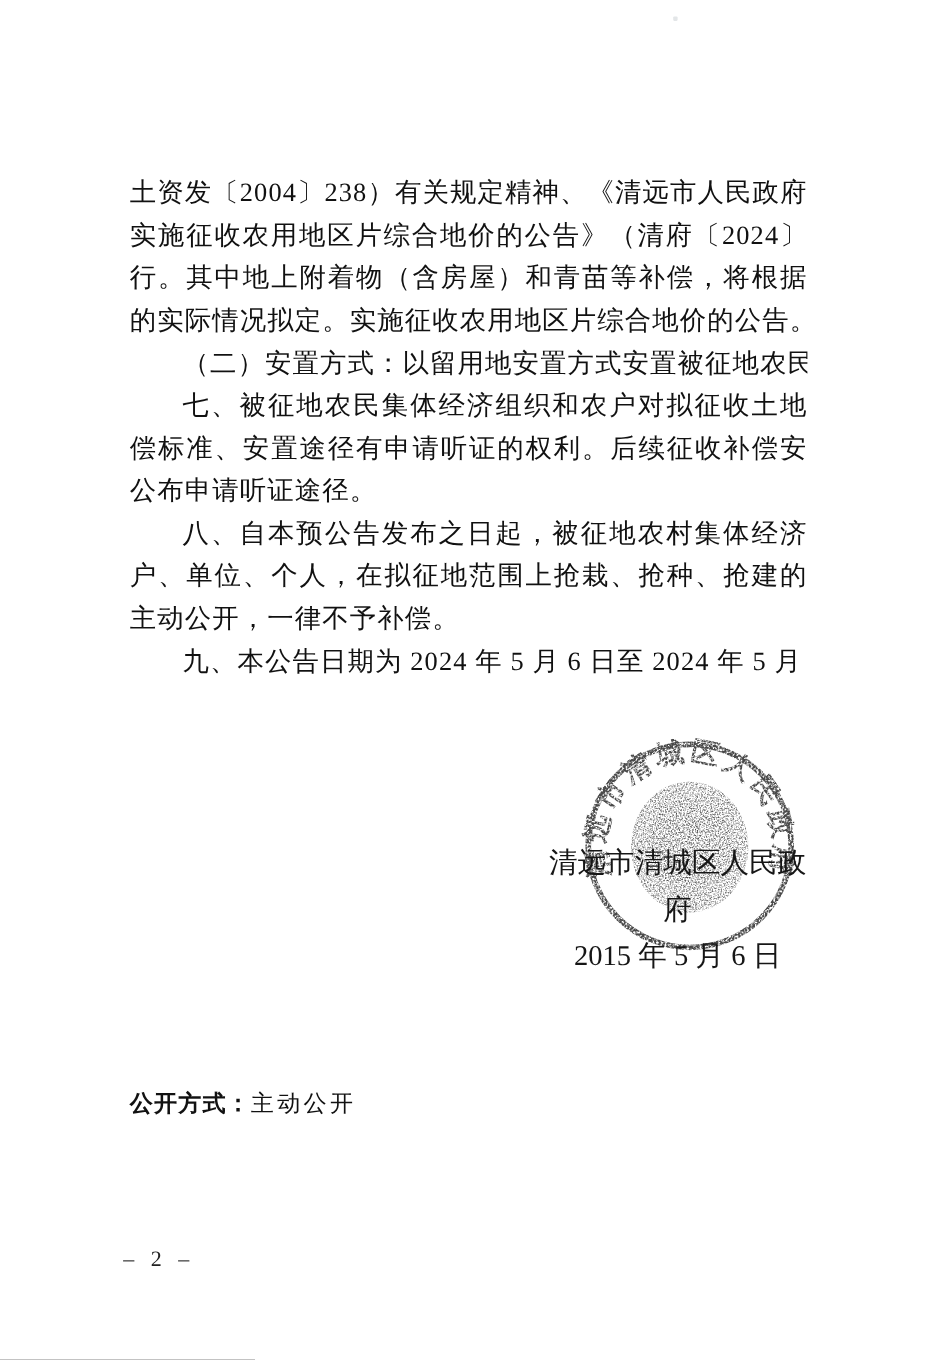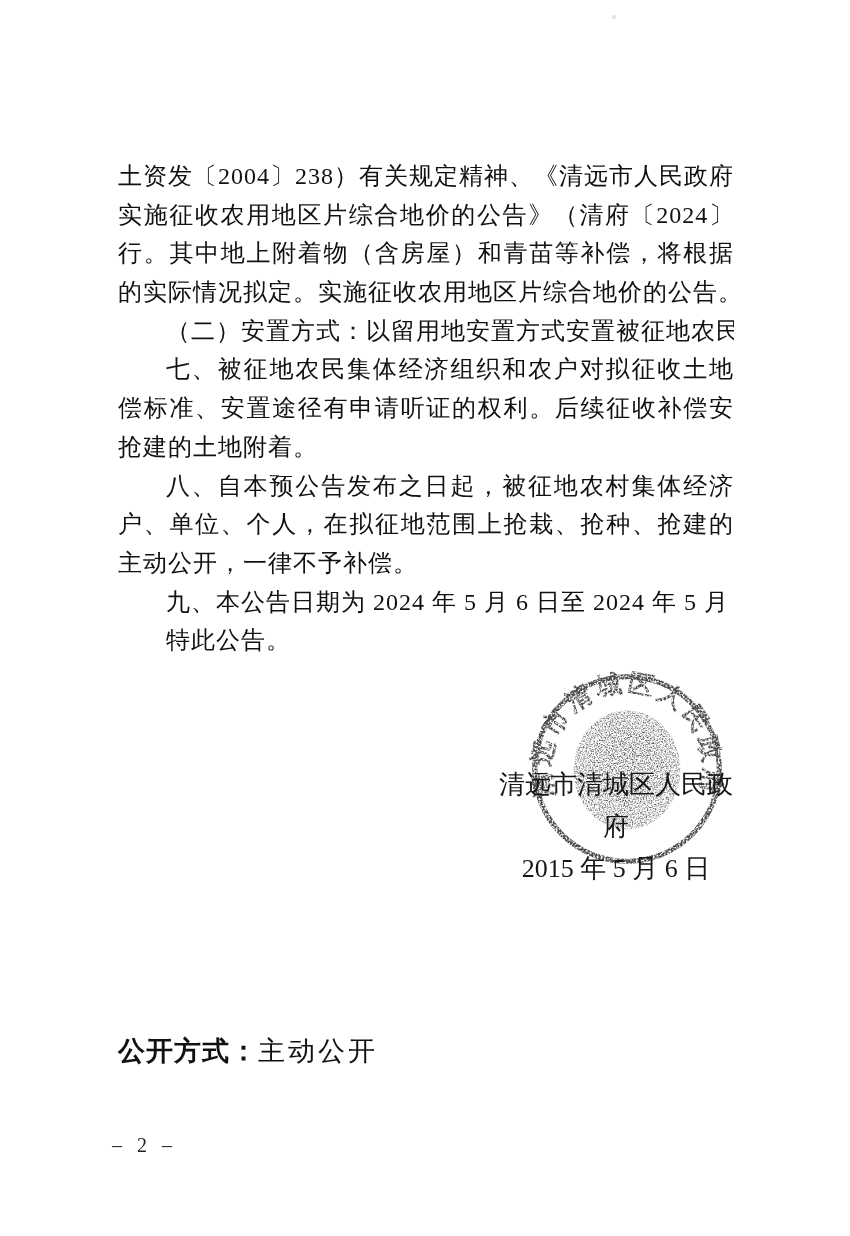--- a/index.html
+++ b/index.html
@@ -42,22 +42,22 @@
     position:absolute;
     left:494px;top:764px;width:244px;
     text-align:center;
     font-size:26px;
     line-height:42px;
     color:#161616;
   }
   
   .disclosure{
     position:absolute;
-    left:118px;top:1036px;
-    font-size:27px;
+    left:118px;top:988px;
+    font-size:21px;
     line-height:30px;
   }
   .disclosure .label{
     font-family:"Liberation Sans","DejaVu Sans",sans-serif;
     font-weight:bold;
     letter-spacing:1px;
   }
   .disclosure .value{
     letter-spacing:3px;
   }
@@ -85,26 +85,25 @@
   <div class="scan-speck"></div>
 
   <div class="body-text">
     <div class="line full">土资发〔2004〕238）有关规定精神、《清远市人民政府关于公布</div>
     <div class="line full">实施征收农用地区片综合地价的公告》（清府〔2024〕13 号）执</div>
     <div class="line full">行。其中地上附着物（含房屋）和青苗等补偿，将根据调查确认</div>
     <div class="line">的实际情况拟定。实施征收农用地区片综合地价的公告。</div>
     <div class="line indent">（二）安置方式：以留用地安置方式安置被征地农民。</div>
     <div class="line full indent">七、被征地农民集体经济组织和农户对拟征收土地的具体补</div>
     <div class="line full">偿标准、安置途径有申请听证的权利。后续征收补偿安置方案将</div>
-    <div class="line">抢建的土地附着。</div>
+    <div class="line">公布申请听证途径。</div>
     <div class="line full indent">八、自本预公告发布之日起，被征地农村集体经济组织、农</div>
     <div class="line full">户、单位、个人，在拟征地范围上抢栽、抢种、抢建的土地附着</div>
     <div class="line">主动公开，一律不予补偿。</div>
     <div class="line indent">九、本公告日期为 2024 年 5 月 6 日至 2024 年 5 月 20 日。</div>
-    <div class="line indent">特此公告。</div>
   </div>
 
   <svg class="seal" viewBox="0 0 240 240" aria-hidden="true">
     <defs>
       <filter id="grain" x="-20%" y="-20%" width="140%" height="140%">
         <feTurbulence type="fractalNoise" baseFrequency="0.55" numOctaves="3" seed="7" result="n"></feTurbulence>
         <feColorMatrix in="n" type="matrix" values="0 0 0 0 0  0 0 0 0 0  0 0 0 0 0  0 0 0 3 -0.8" result="na"></feColorMatrix>
         <feComposite in="SourceGraphic" in2="na" operator="in"></feComposite>
       </filter>
       <filter id="grain2" x="-20%" y="-20%" width="140%" height="140%">

